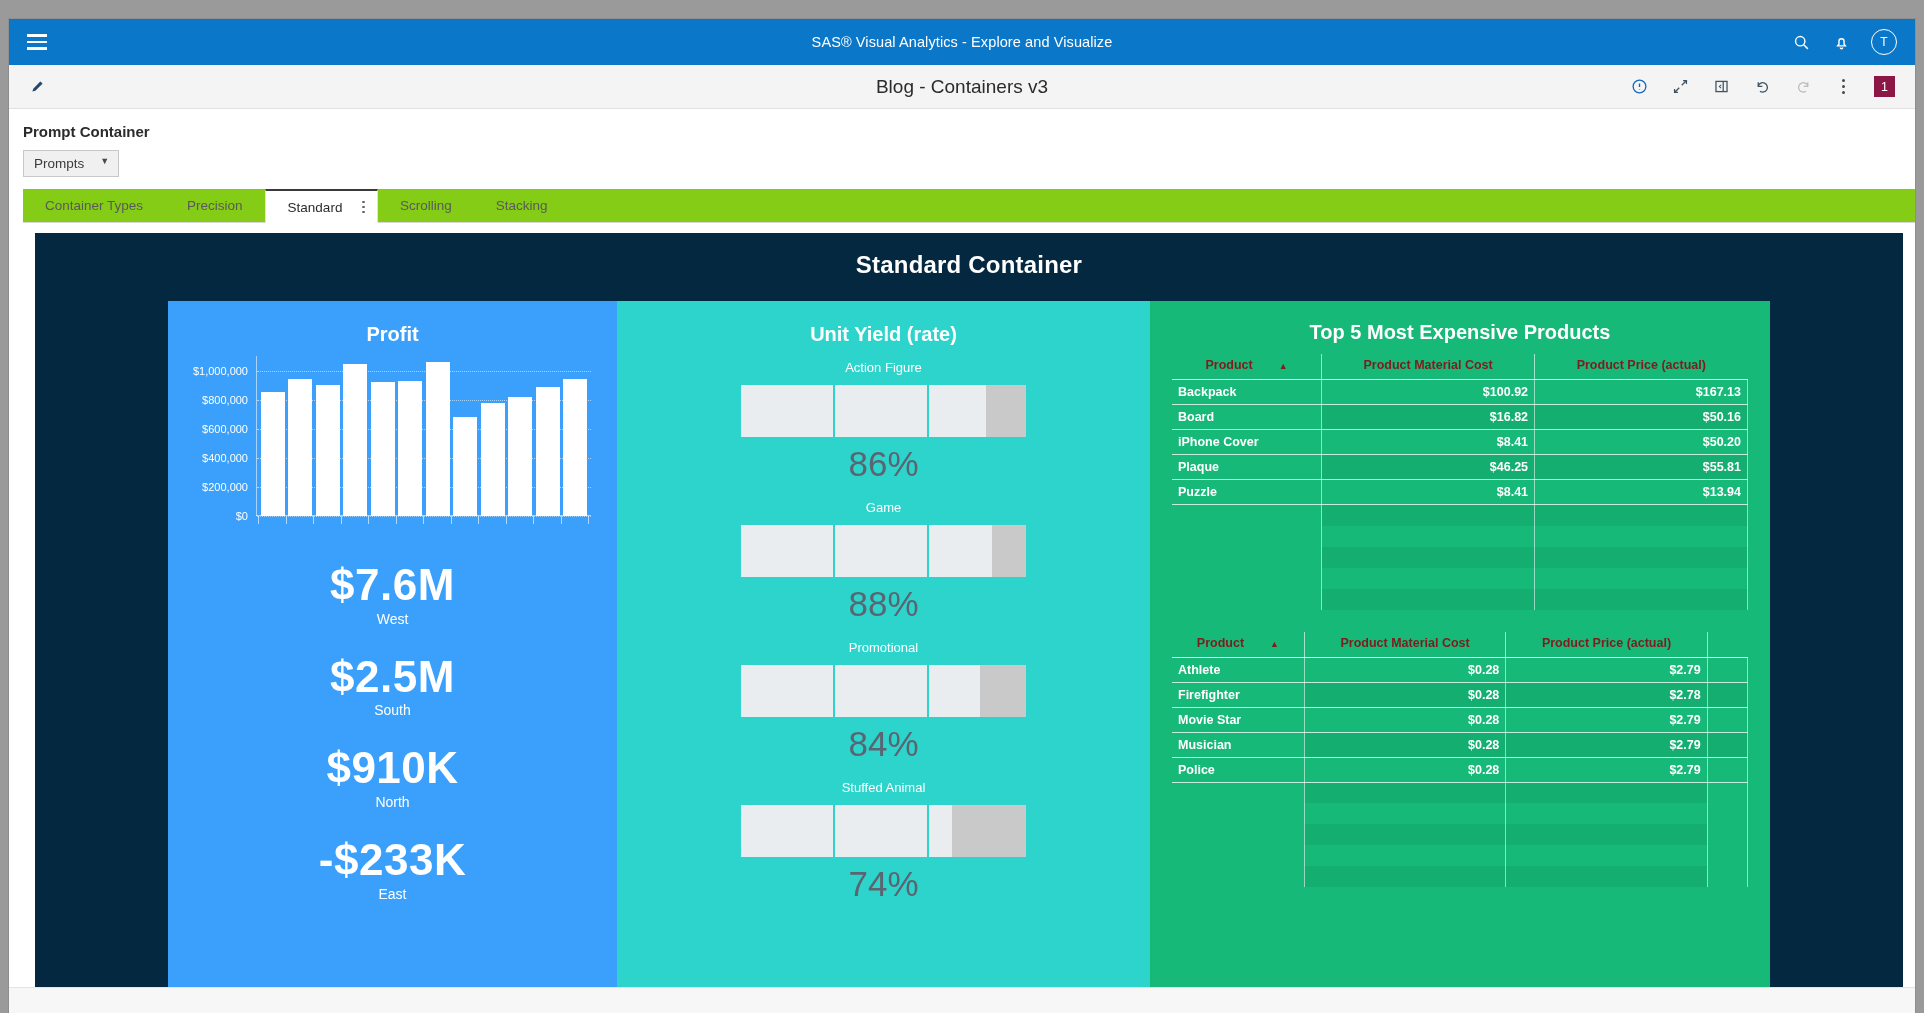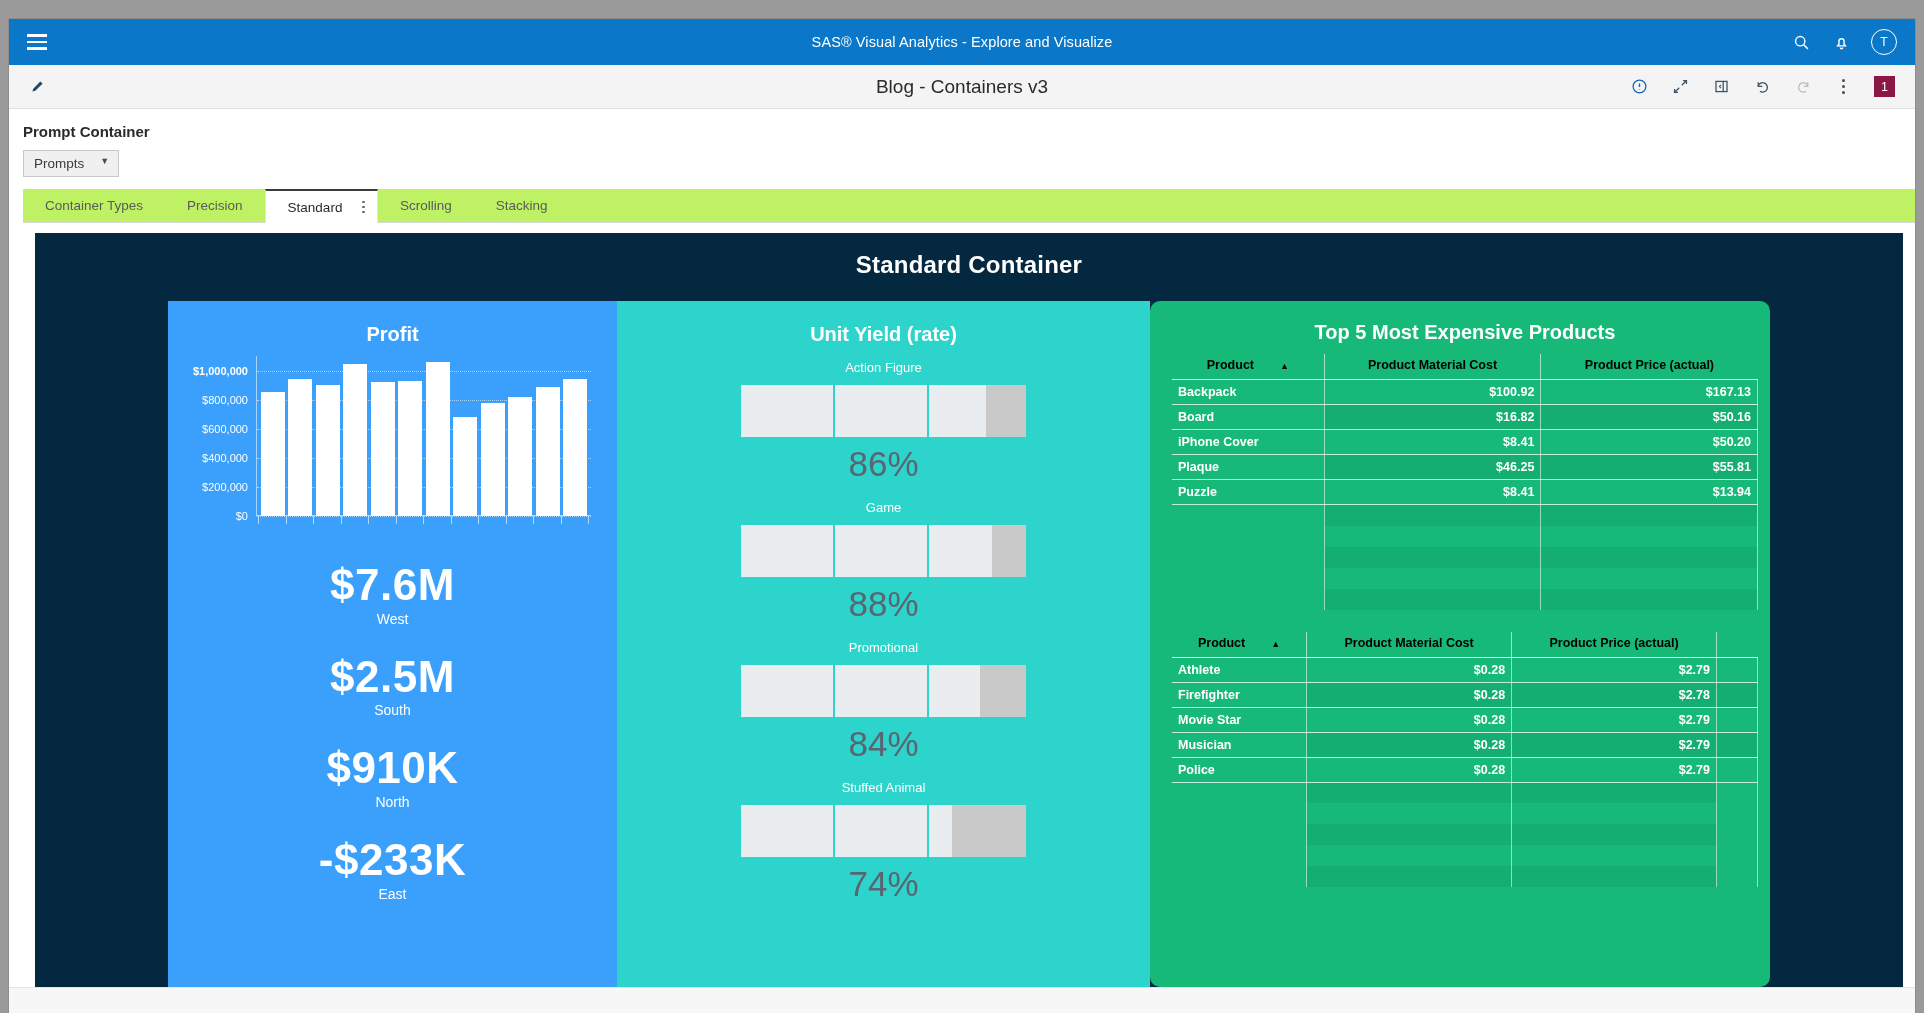--- a/index.html
+++ b/index.html
@@ -75,21 +75,21 @@
   .prompt-btn {
     display:inline-flex; align-items:flex-start; gap: 16px;
     border: 1px solid #c8c8c8; background: #f0f0f0;
     font-size: 13.5px; color:#3a3a3a; padding: 5px 9px 5px 10px; cursor:pointer;
   }
   .caret { font-size: 9px; color: #4a4a4a; }
 
   
   .tabstrip {
     margin-top: 12px; display: flex; align-items: stretch; height: 34px;
-    border-bottom: 1px solid #d8d8d8; background: #bef264; flex: 0 0 34px;
+    border-bottom: 1px solid #d8d8d8; background: #84cc16; flex: 0 0 34px;
   }
   .tab {
     display:flex; align-items:center; padding: 0 22px; font-size: 13.5px;
     color: #5a5a5a; cursor: pointer; position: relative; background: transparent;
   }
   .tab.active {
     color: #2b2b2b; background: #ffffff;
     border-top: 2px solid #3a3a3a;
     border-left: 1px solid #e2e2e2; border-right: 1px solid #e2e2e2;
     margin-bottom: -1px; padding-right: 6px;
@@ -137,26 +137,26 @@
   .gauge { margin-bottom: 6px; }
   .gauge-lab { text-align:center; color:#ffffff; font-size: 13px; margin-bottom: 10px; }
   .segbar { width: 285px; height: 52px; margin: 0 auto; display:flex;
     background: #cfcfcf; overflow:hidden; }
   .seg { height: 100%; background: #eaedef; border-right: 2px solid #2dd4cc; }
   .seg.last-filled { border-right: none; }
   .seg-empty { height:100%; background: #c9c9c9; flex: 1 1 auto; }
   .gauge-val { text-align:center; color: #5a6572; font-size: 35px; margin: 7px 0 16px; }
 
   
-  .col-green { flex: 1 1 auto; background: #17b978; padding: 20px 12px 0 22px; border-radius: 10px; }
+  .col-green { flex: 1 1 auto; background: #17b978; padding: 20px 22px 0 22px; }
   .green-block { margin-bottom: 8px; }
   .green-block h3 { color:#fff; font-size: 20px; font-weight:bold; text-align:center; margin-bottom: 10px; }
   table.gt { width: 100%; border-collapse: collapse; table-layout: fixed; }
   table.gt th {
-    color:#000000; font-size: 12.5px; font-weight: bold; padding: 4px 6px 7px;
+    color:#7f1d1d; font-size: 12.5px; font-weight: bold; padding: 4px 6px 7px;
     border-bottom: 1.5px solid rgba(255,255,255,.85);
     border-right: 1px solid rgba(255,255,255,.6);
   }
   table.gt th:last-child { border-right: none; }
   table.gt td {
     color:#ffffff; font-size: 12.5px; font-weight: bold; padding: 5px 6px;
     border-bottom: 1px solid rgba(255,255,255,.75);
     border-right: 1px solid rgba(255,255,255,.55);
     height: 21px;
   }
@@ -289,21 +289,21 @@
   <div class="canvas">
     <div class="dark-panel">
       <div class="panel-title">Standard Container</div>
 
       <div class="columns">
 
         <div class="col-blue">
           <h3>Profit</h3>
           <div class="chart">
             <div class="ylabels" id="ylabels">
-                <div class="ylabel" style="top: 14.5455px; font-weight: bold;">$1,000,000</div>
+                <div class="ylabel" style="top: 14.5455px;">$1,000,000</div>
                 <div class="ylabel" style="top: 43.6364px;">$800,000</div>
                 <div class="ylabel" style="top: 72.7273px;">$600,000</div>
                 <div class="ylabel" style="top: 101.818px;">$400,000</div>
                 <div class="ylabel" style="top: 130.909px;">$200,000</div>
                 <div class="ylabel" style="top: 160px;">$0</div>
               </div>
             <div class="plot">
               <div id="gridlines">
                   <div class="grid" style="top: 14.5455px;"></div>
                   <div class="grid" style="top: 43.6364px;"></div>

